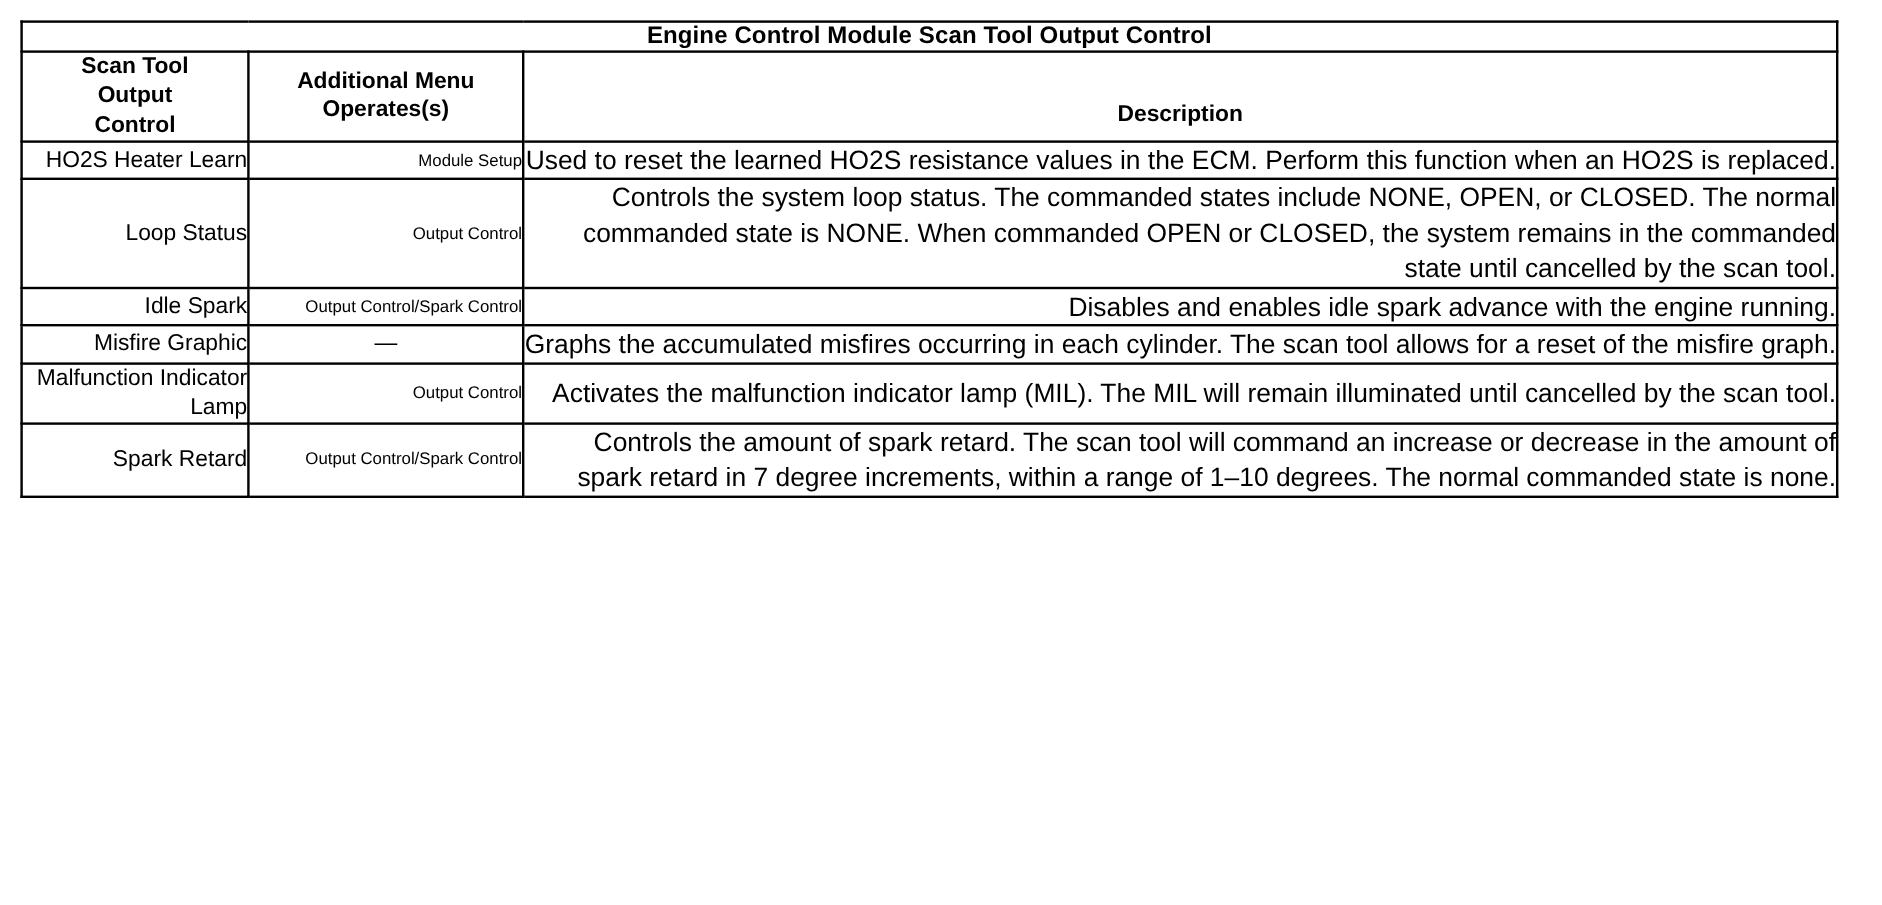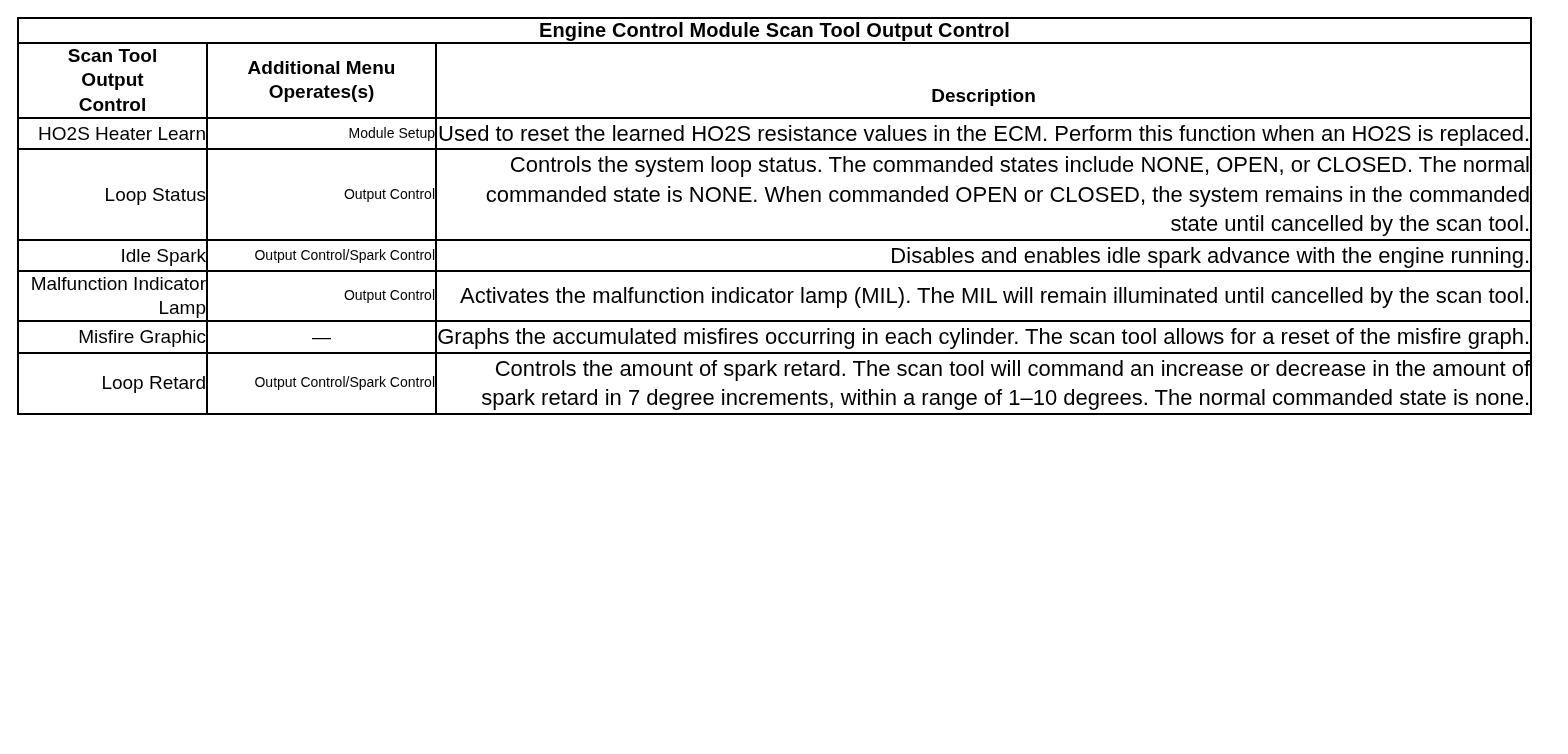--- a/index.html
+++ b/index.html
@@ -138,33 +138,33 @@
           <td class="cell-desc">Controls the system loop status. The commanded states include NONE, OPEN, or CLOSED. The normal commanded state is NONE. When commanded OPEN or CLOSED, the system remains in the commanded state until cancelled by the scan tool.</td>
         </tr>
 
         <tr>
           <td class="cell-name">Idle Spark</td>
           <td class="cell-menu">Output Control/Spark Control</td>
           <td class="cell-desc">Disables and enables idle spark advance with the engine running.</td>
         </tr>
 
         <tr>
+          <td class="cell-name">Misfire Graphic</td>
+          <td class="cell-menu dash">—</td>
+          <td class="cell-desc">Graphs the accumulated misfires occurring in each cylinder. The scan tool allows for a reset of the misfire graph.</td>
+        </tr>
+
+        <tr>
           <td class="cell-name">Malfunction Indicator Lamp</td>
           <td class="cell-menu">Output Control</td>
           <td class="cell-desc">Activates the malfunction indicator lamp (MIL). The MIL will remain illuminated until cancelled by the scan tool.</td>
         </tr>
 
         <tr>
-          <td class="cell-name">Misfire Graphic</td>
-          <td class="cell-menu dash">—</td>
-          <td class="cell-desc">Graphs the accumulated misfires occurring in each cylinder. The scan tool allows for a reset of the misfire graph.</td>
-        </tr>
-
-        <tr>
-          <td class="cell-name">Loop Retard</td>
+          <td class="cell-name">Spark Retard</td>
           <td class="cell-menu">Output Control/Spark Control</td>
           <td class="cell-desc">Controls the amount of spark retard. The scan tool will command an increase or decrease in the amount of spark retard in 7 degree increments, within a range of 1–10 degrees. The normal commanded state is none.</td>
         </tr>
 
       </tbody>
     </table>
   </div>
 </div>
 
 </body></html>

